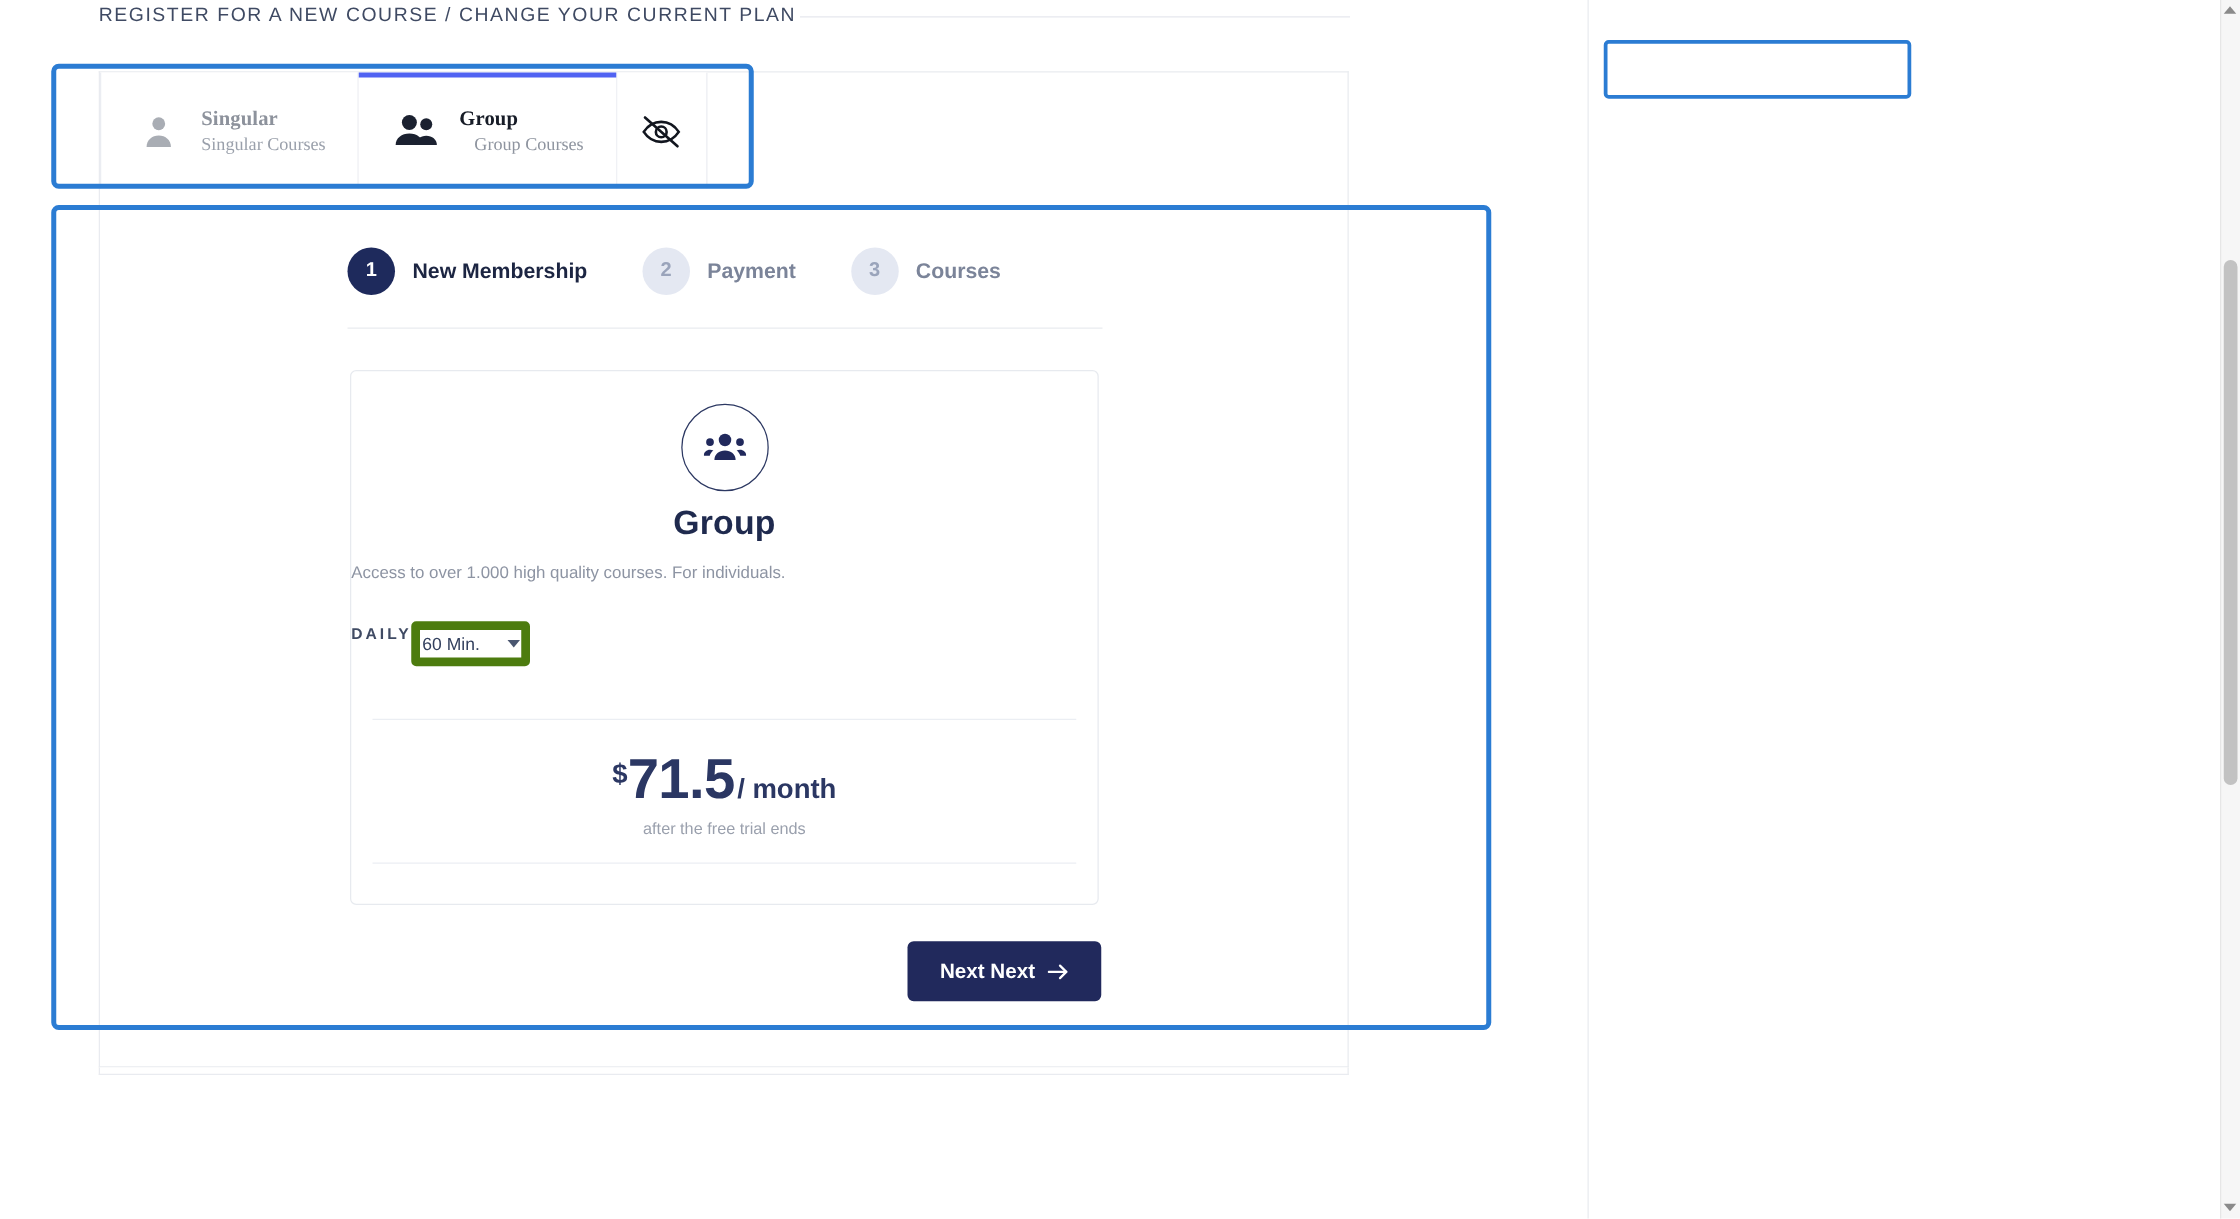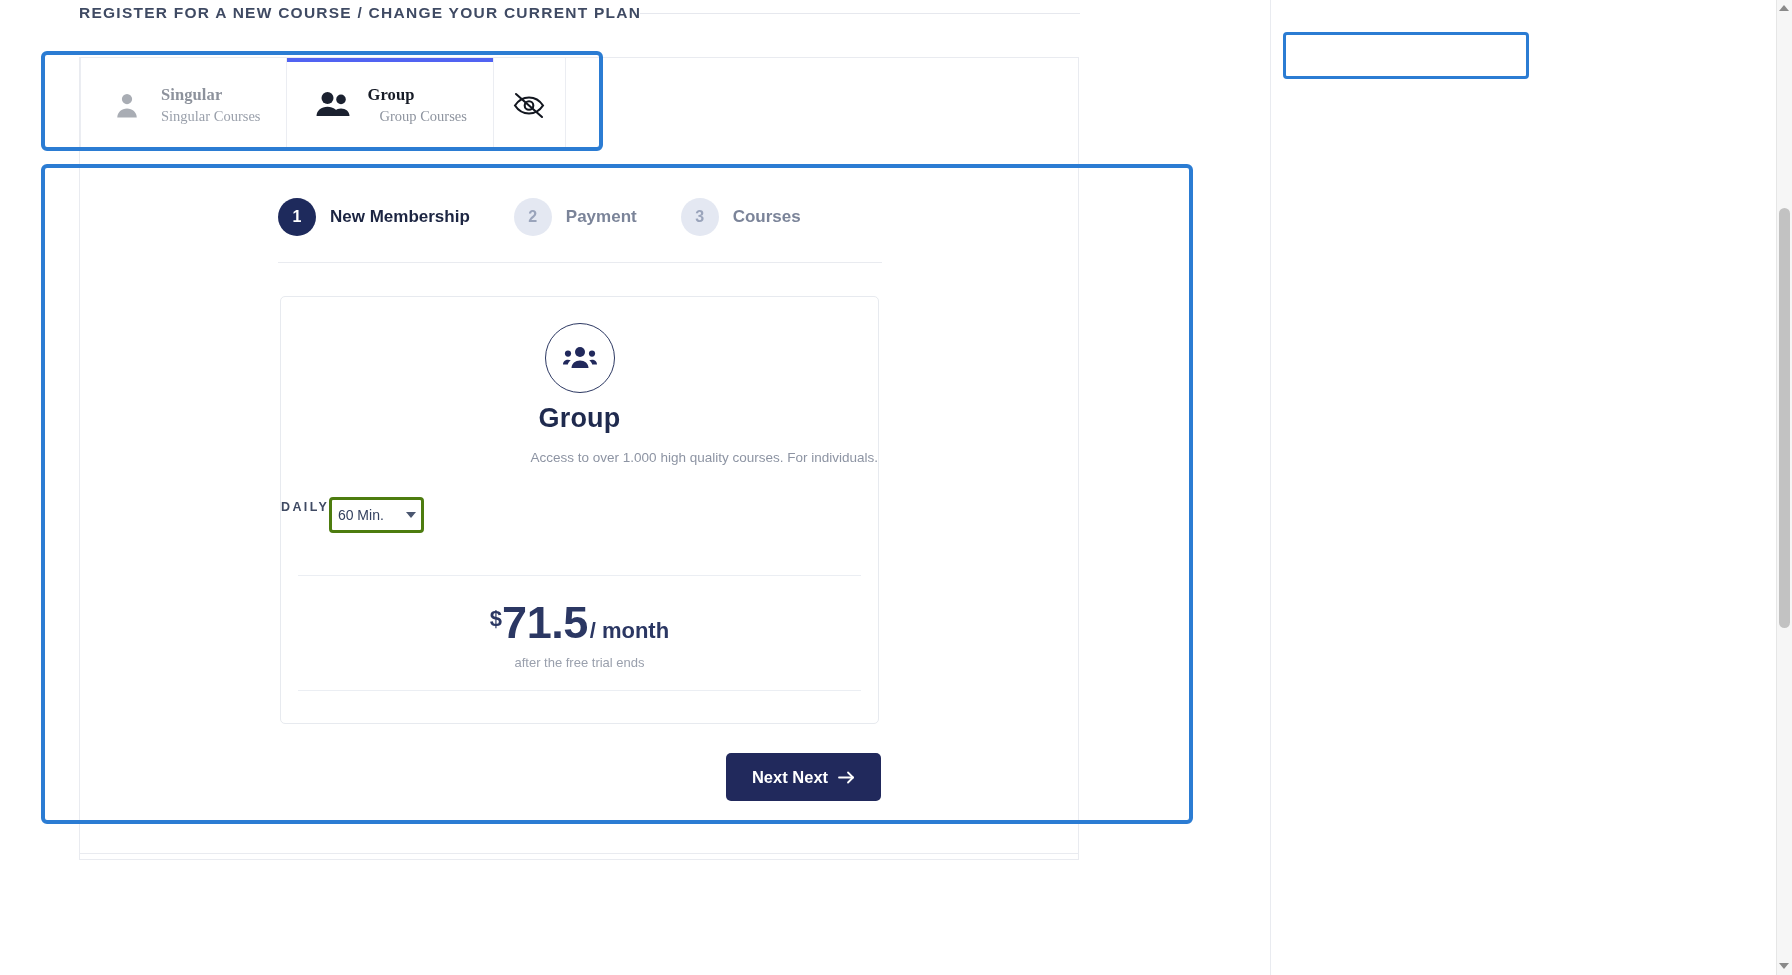--- a/index.html
+++ b/index.html
@@ -14,21 +14,21 @@
   
   .main {
     position: absolute; left: 0; top: 0;
     width: 1270px; height: 975px;
     background: #ffffff;
     overflow: hidden;
   }
 
   .page-heading {
     position: absolute; left: 79px; top: 4px;
-    font-size: 15.5px; letter-spacing: 1.25px; font-weight: 700;
+    font-size: 15.5px; letter-spacing: 1.25px; font-weight: 400;
     color: #3f4a63; white-space: nowrap;
   }
   .heading-rule {
     position: absolute; left: 640px; top: 13px; width: 440px; height: 1px;
     background: #e6e8ee;
   }
 
   
   .tabcard {
     position: absolute; left: 79px; top: 57px;
@@ -90,32 +90,32 @@
     position: absolute; left: 50%; transform: translateX(-50%); top: 26px;
     width: 70px; height: 70px; border-radius: 50%;
     border: 1.5px solid #2c3862;
     display: flex; align-items: center; justify-content: center;
   }
   .plan-title {
     position: absolute; left: 0; right: 0; top: 106px; text-align: center;
     font-size: 27px; font-weight: 700; color: #1f2a4e; letter-spacing: .2px;
   }
   .plan-desc {
-    position: absolute; left: 0; right: 0; top: 153px; text-align: right;
+    position: absolute; left: 0; right: 0; top: 153px; text-align: left;
     font-size: 13.5px; color: #8d94a3;
   }
   .opt-row { position: absolute; left: 0; right: 0; top: 183px; display: flex; }
   .opt-col { flex: 1; display: flex; flex-direction: row; align-items: center; }
   .opt-label {
     font-size: 12.5px; font-weight: 700; letter-spacing: 2.4px; color: #3f4a63;
   }
   .opt-select {
     margin-top: 17px;
     width: 95px; height: 36px;
-    border: 3px solid #4d7c0f; border-radius: 4px; background: #fff;
+    border: 7px solid #4d7c0f; border-radius: 4px; background: #fff;
     display: flex; align-items: center; justify-content: center; gap: 22px;
     font-size: 14px; color: #33405e; cursor: pointer;
   }
   .opt-select.wide { width: 92px; }
   .caret { width: 0; height: 0; border-left: 5px solid transparent; border-right: 5px solid transparent; border-top: 6px solid #4a5670; }
 
   .plan-rule-top {
     position: absolute; left: 17px; right: 17px; top: 278px; height: 1px; background: #ebeef3;
   }
   .price-line {

